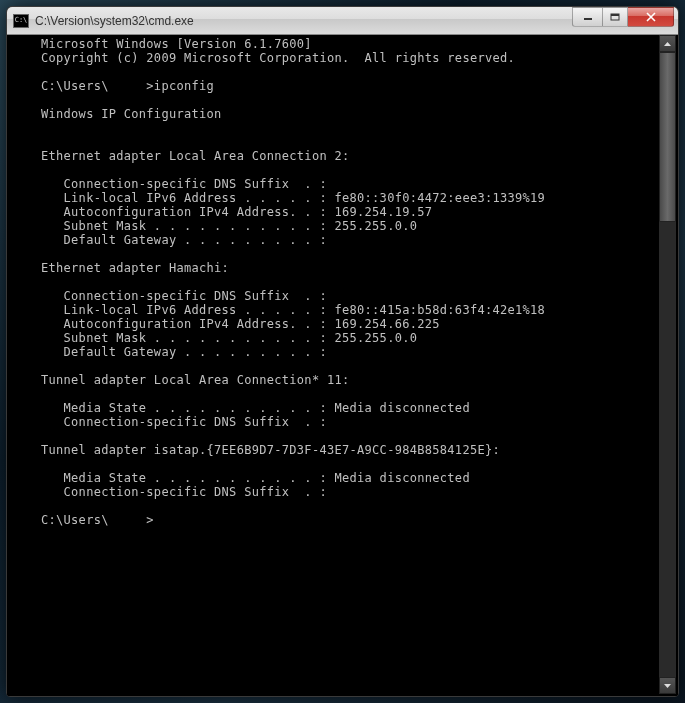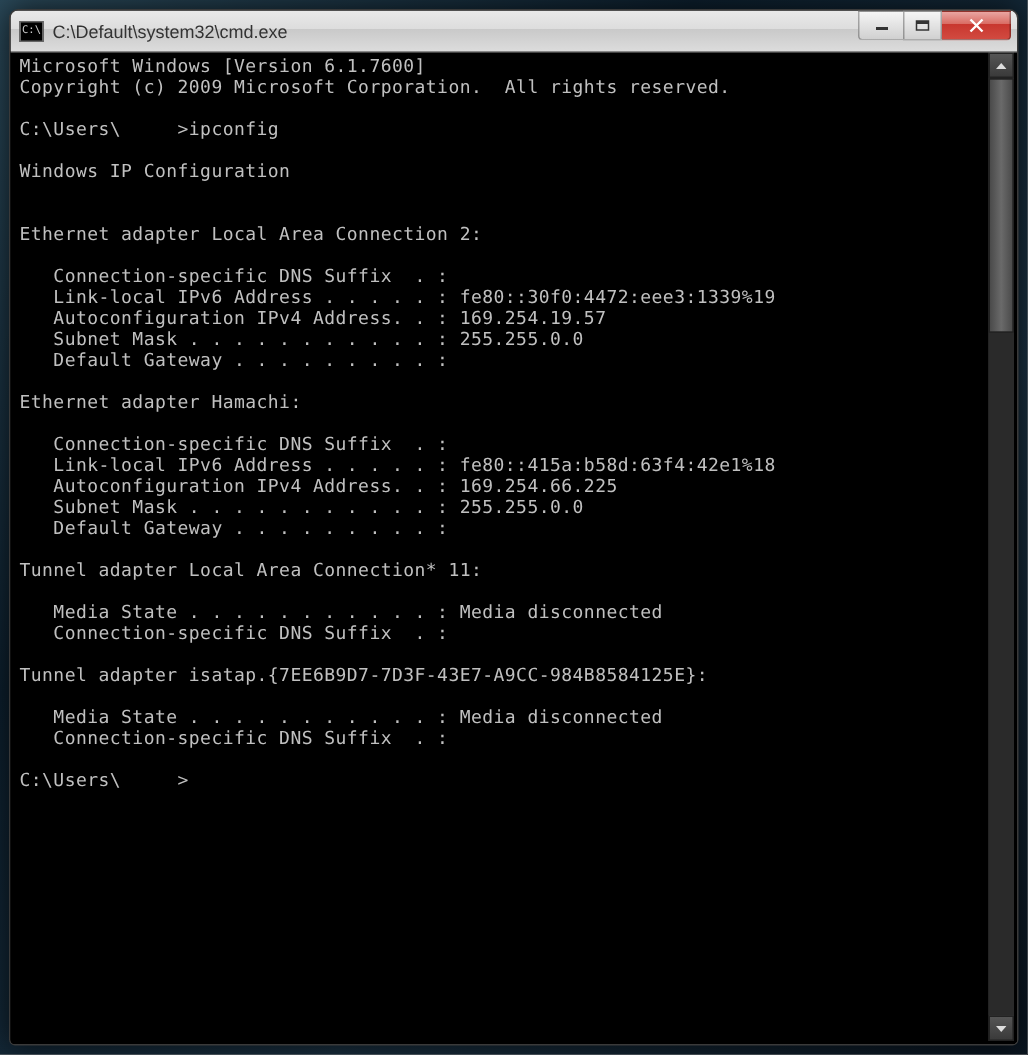--- a/index.html
+++ b/index.html
@@ -105,20 +105,21 @@
     flex: 1;
     background: #000;
     color: #c0c0c0;
     font-family: "Lucida Console", Consolas, monospace;
     font-size: 12px;
     line-height: 14px;
     padding: 2px 0 2px 4px;
     white-space: pre;
     overflow: hidden;
     letter-spacing: 0.3px;
+    margin-left: 28px;
   }
   .scrollbar {
     width: 17px;
     background: #3a3a3a;
     display: flex;
     flex-direction: column;
   }
   .sb-btn {
     height: 17px;
     background: linear-gradient(to bottom, #555, #3a3a3a);
@@ -145,21 +146,21 @@
     border-radius: 1px;
   }
 </style>
 </head>
 <body>
 
 <div class="window">
   <div class="titlebar">
     <div class="title-left">
       <div class="app-icon">C:\</div>
-      <div class="title-text">C:\Default\system32\cmd.exe</div>
+      <div class="title-text">C:\Version\system32\cmd.exe</div>
     </div>
     <div class="win-buttons">
       <div class="win-btn min">
         <svg width="10" height="8">
             <rect x="1" y="5" width="8" height="2" fill="#333"></rect>
           </svg>
       </div>
       <div class="win-btn max">
         <svg width="10" height="8">
             <rect x="1" y="1" width="8" height="6" fill="none" stroke="#333" stroke-width="1"></rect>

